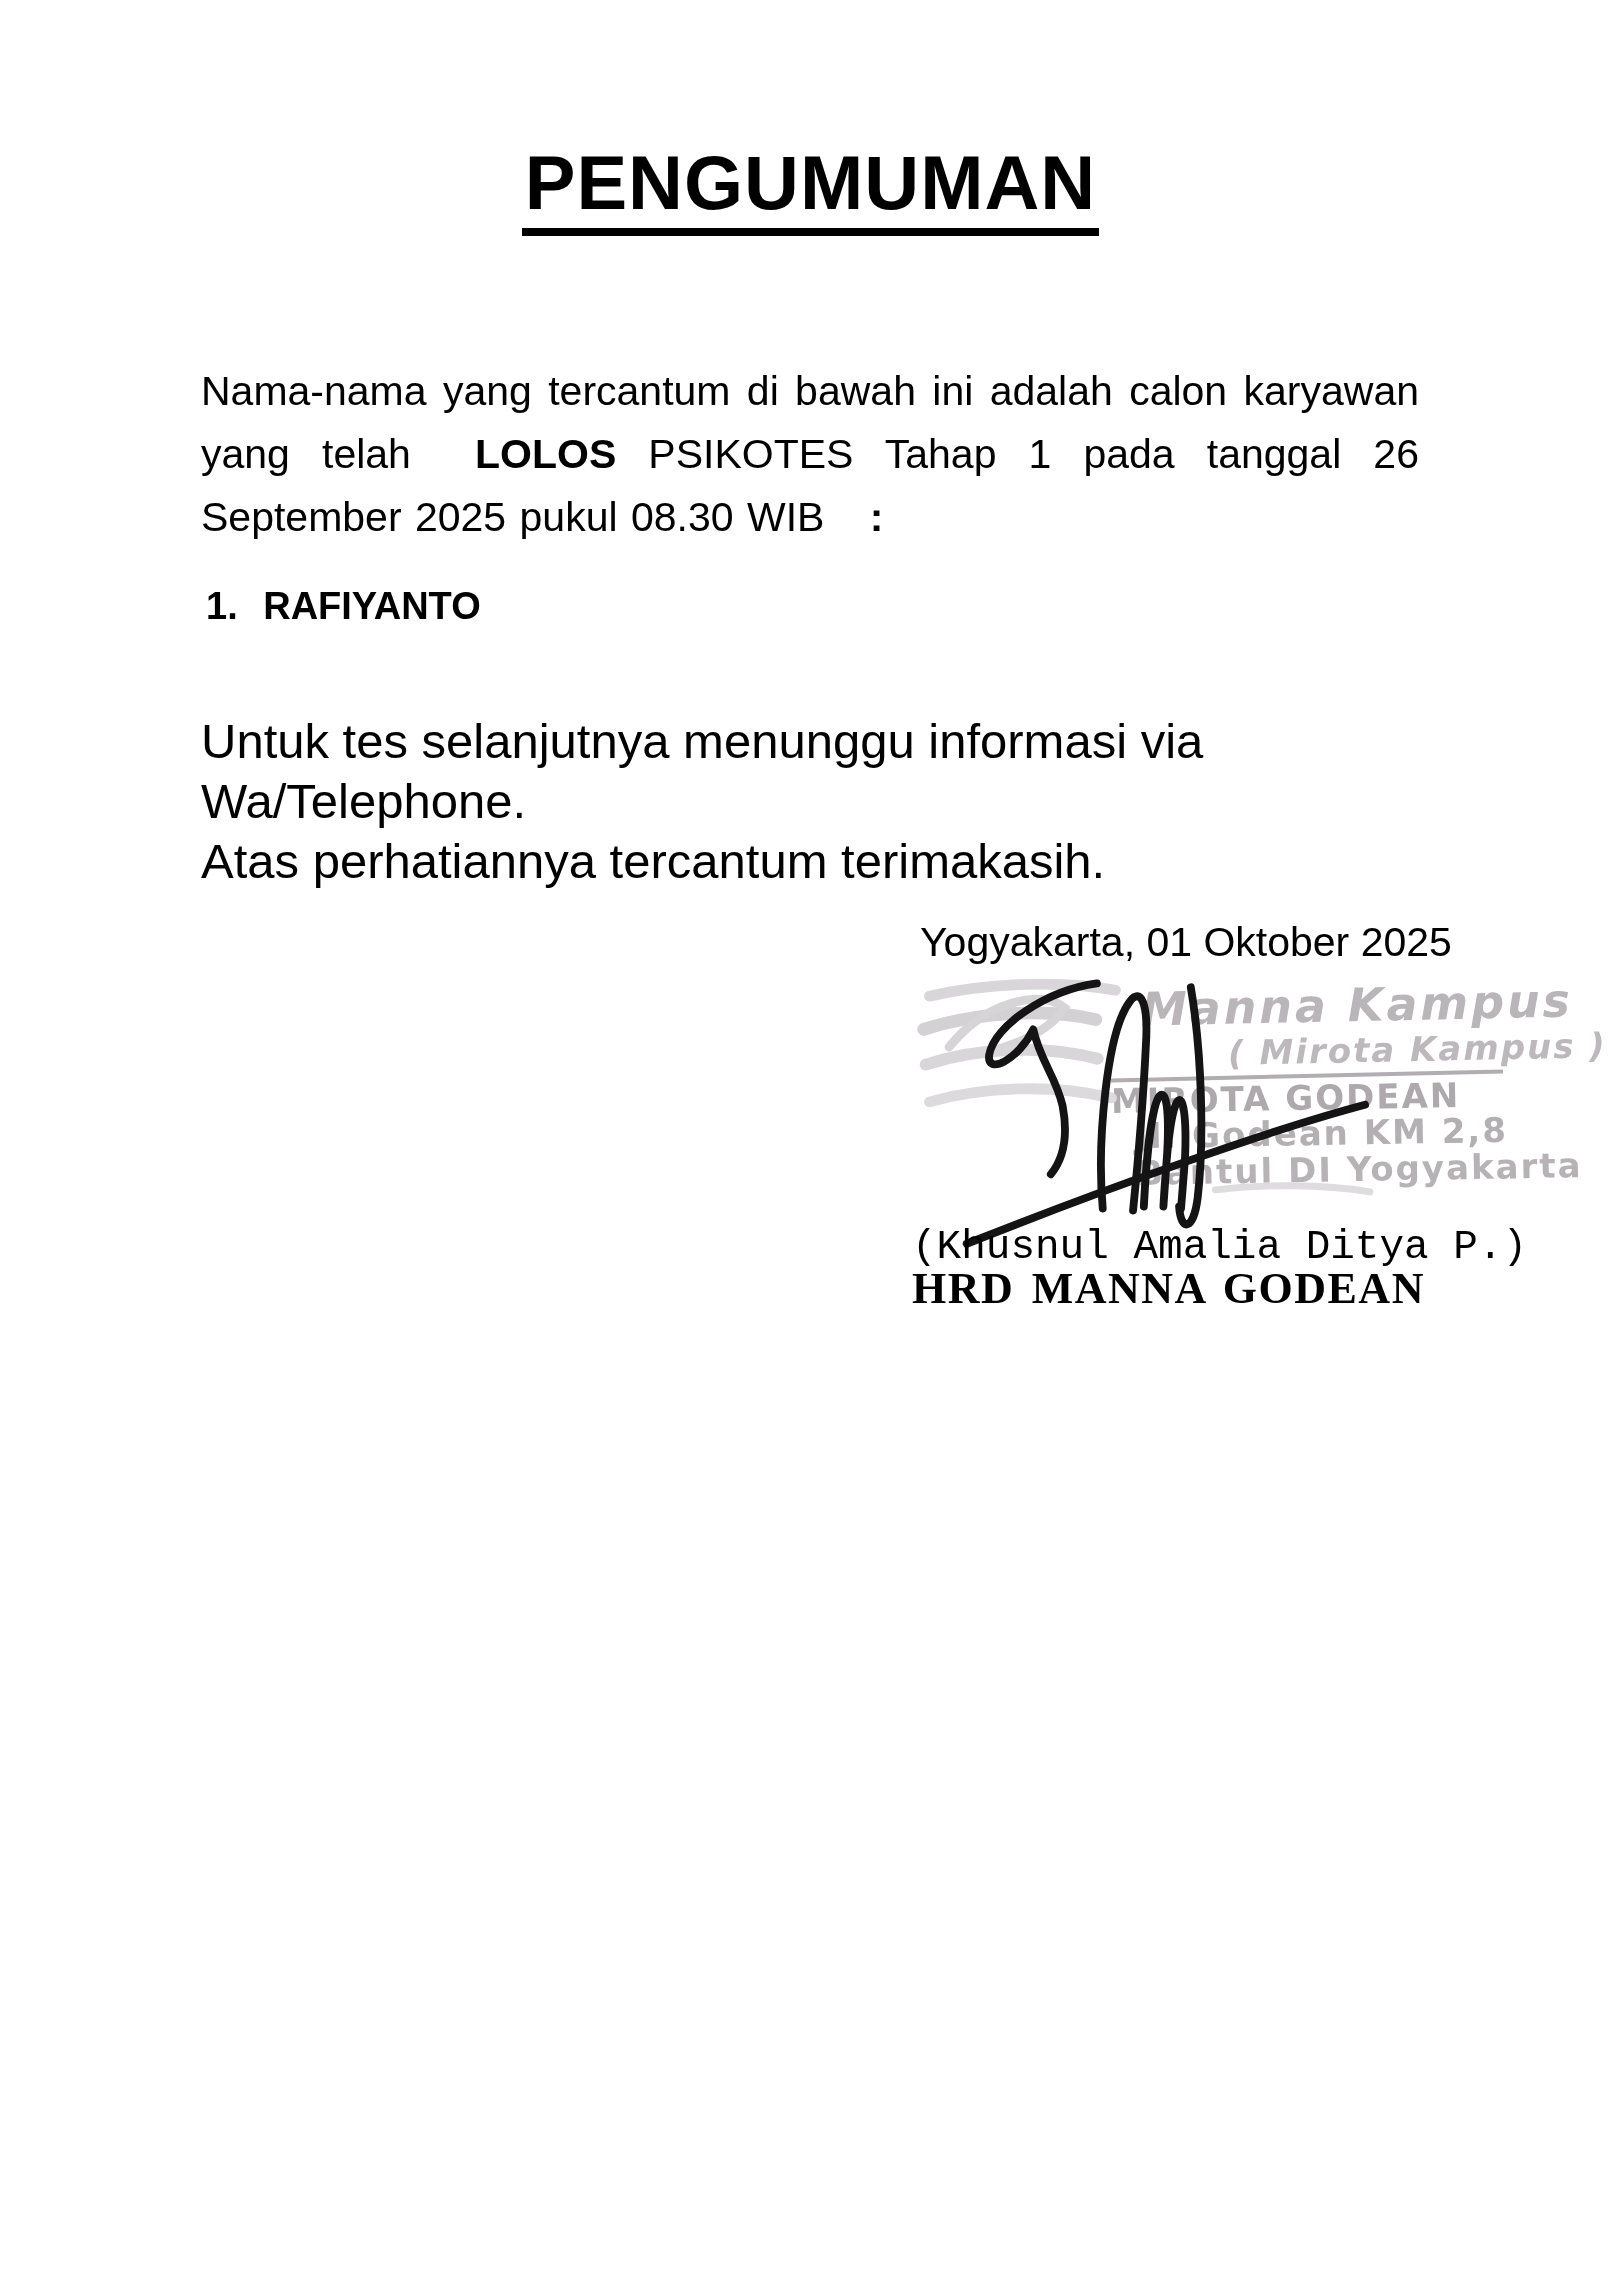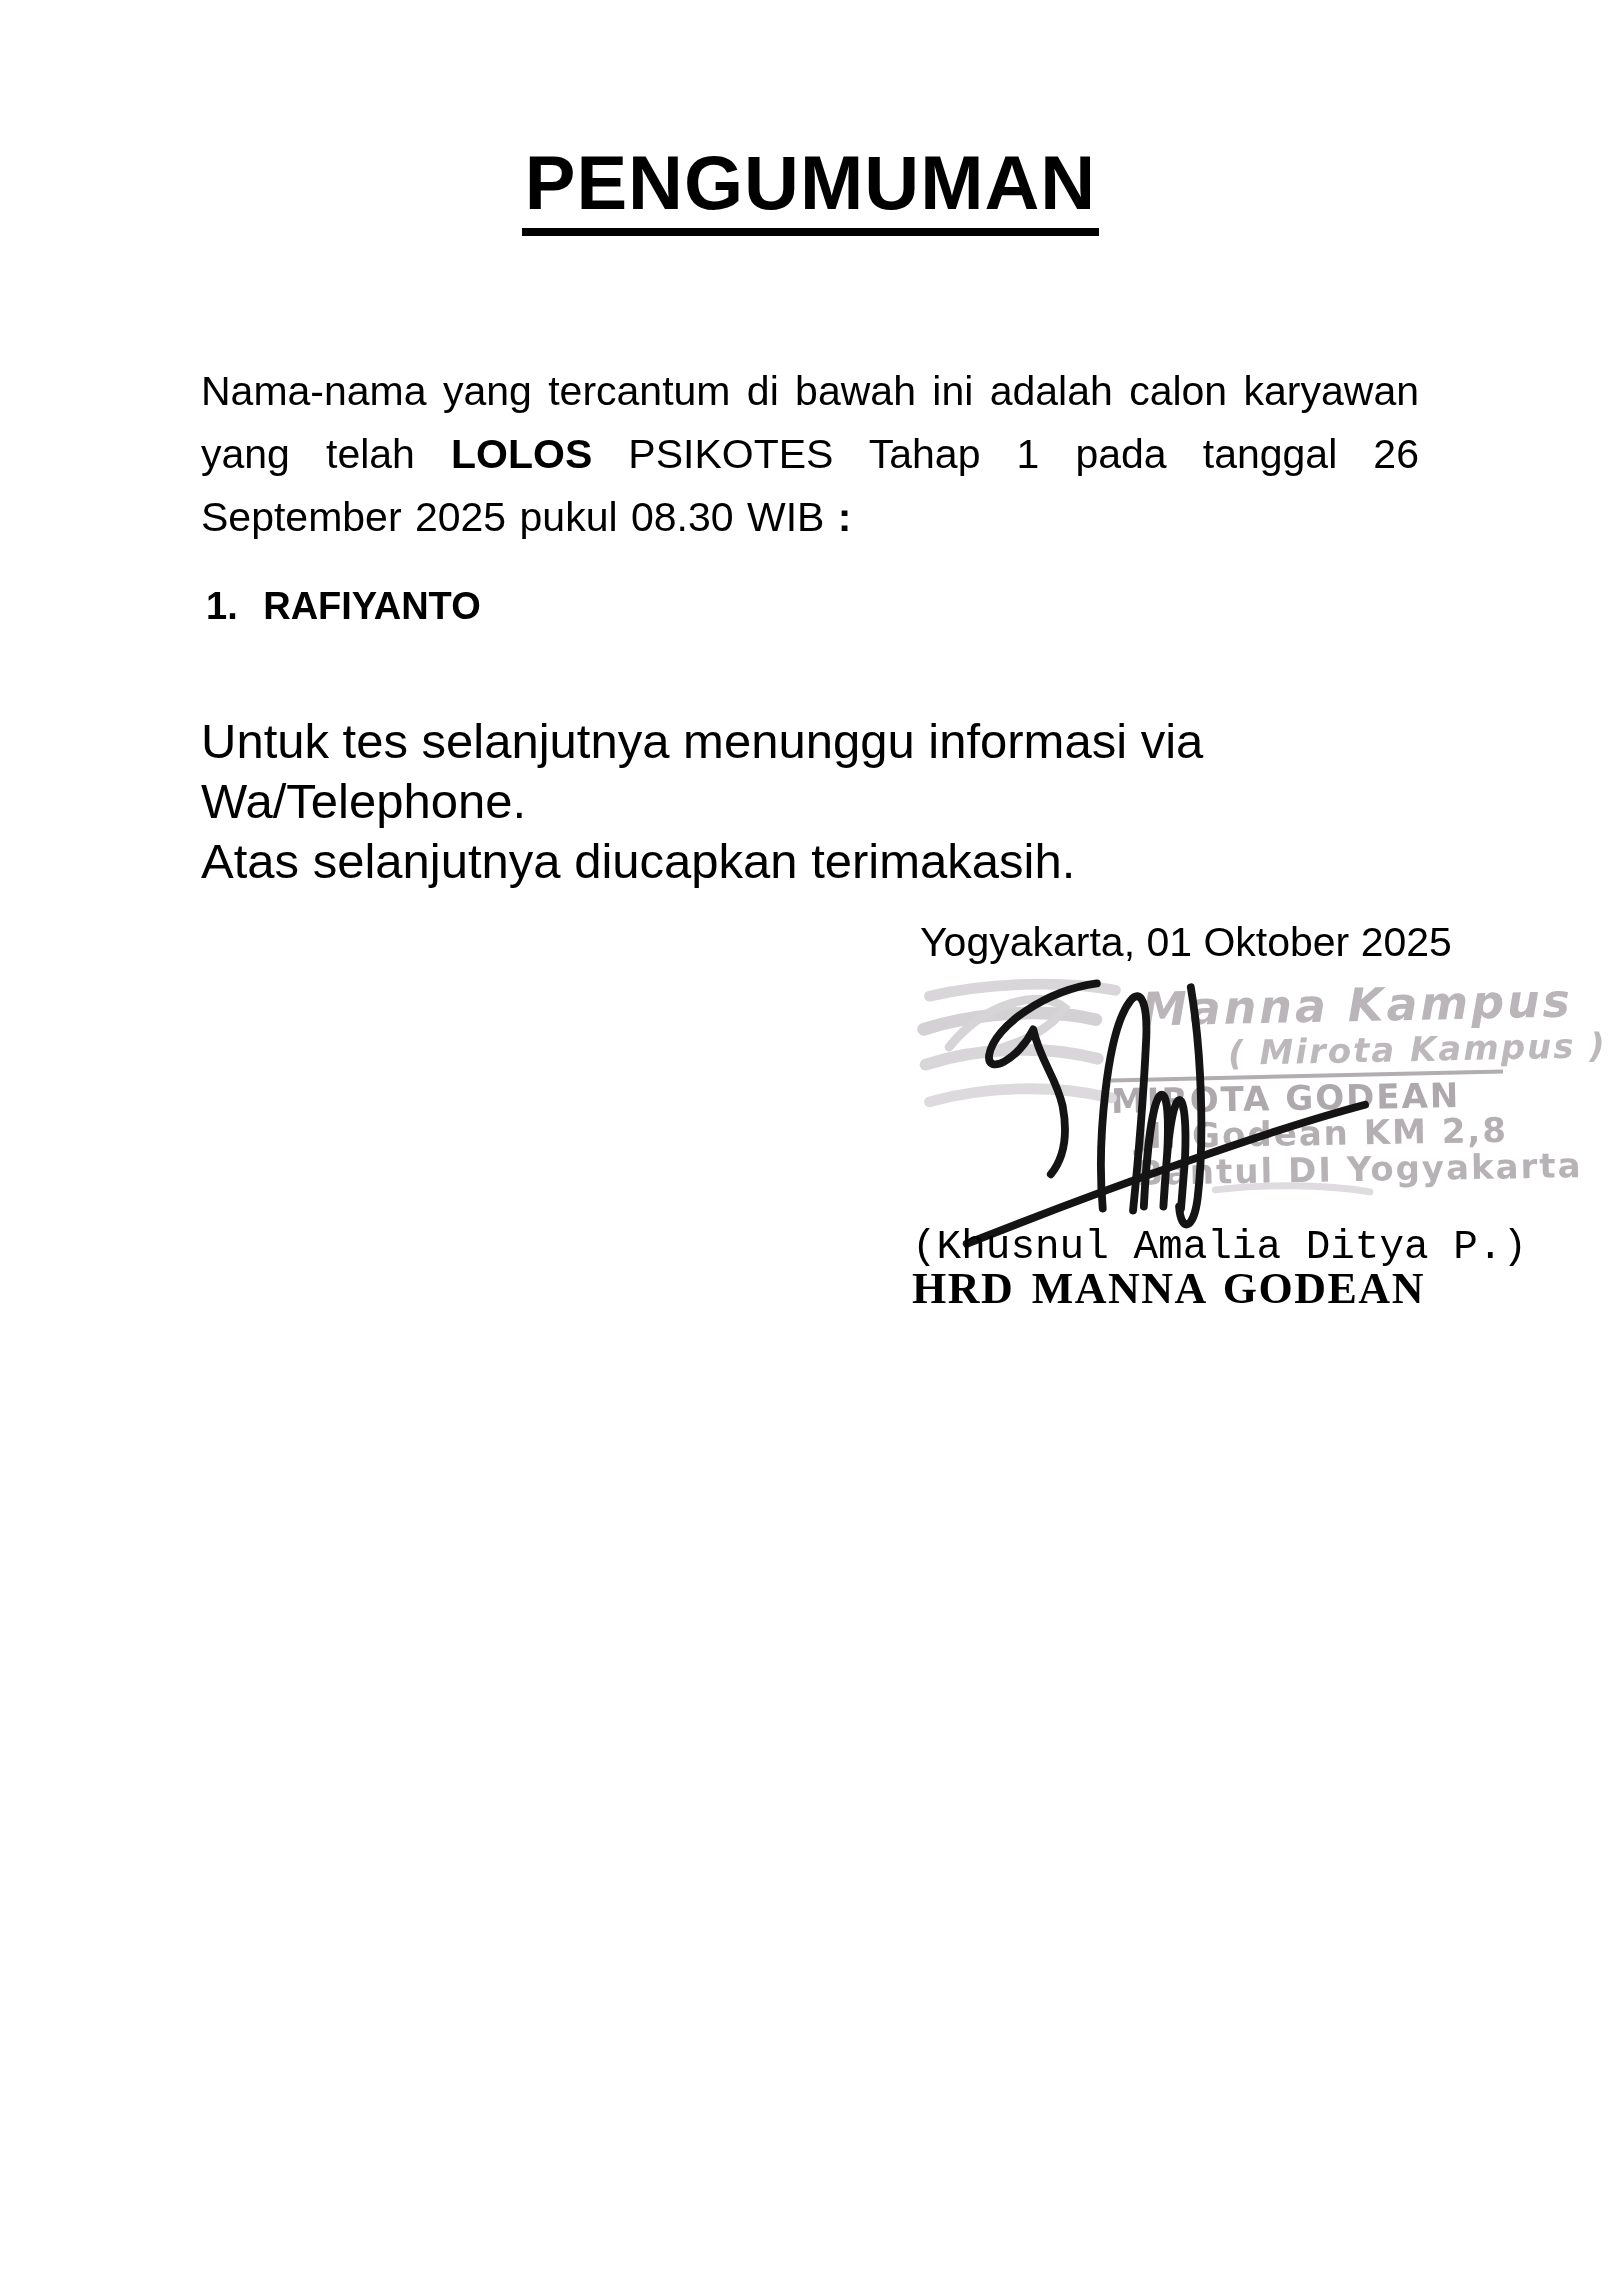--- a/index.html
+++ b/index.html
@@ -32,21 +32,21 @@
     position: absolute;
     top: 319px;
     left: 201px;
     width: 1218px;
     font-size: 41px;
     line-height: 63px;
     text-align: justify;
     text-align-last: left;
     word-spacing: 2px;
   }
-  .intro b { font-weight: bold; }
+  .intro b { font-weight: bold; margin-left: 32px; }
   .candidate-row {
     position: absolute;
     top: 575px;
     left: 206px;
     font-size: 38px;
     font-weight: bold;
     line-height: 63px;
   }
   .candidate-number { display: inline-block; margin-right: 25.5px; }
   .closing {
@@ -142,21 +142,21 @@
   </div>
 
   <p class="intro"><span>Nama-nama yang tercantum di bawah ini adalah calon karyawan yang telah </span><b>LOLOS</b><span> PSIKOTES Tahap 1 pada tanggal 26 September 2025 pukul 08.30 WIB </span><b>:</b></p>
 
   <div class="candidate-row">
     <span class="candidate-number">1.</span><span>RAFIYANTO</span>
   </div>
 
   <div class="closing">
     <div>Untuk tes selanjutnya menunggu informasi via Wa/Telephone.</div>
-    <div>Atas selanjutnya diucapkan terimakasih.</div>
+    <div>Atas perhatiannya tercantum terimakasih.</div>
   </div>
 
   <div class="signoff-block signoff-date">Yogyakarta, 01 Oktober 2025</div>
 
   <div class="stamp-text stamp-brand">Manna Kampus</div>
   <div class="stamp-text stamp-brand-alt">( Mirota Kampus )</div>
   <div class="stamp-divider"></div>
   <div class="stamp-text stamp-branch">MIROTA GODEAN</div>
   <div class="stamp-text stamp-addr1">Jl. Godean KM 2,8</div>
   <div class="stamp-text stamp-addr2">Bantul DI Yogyakarta</div>

